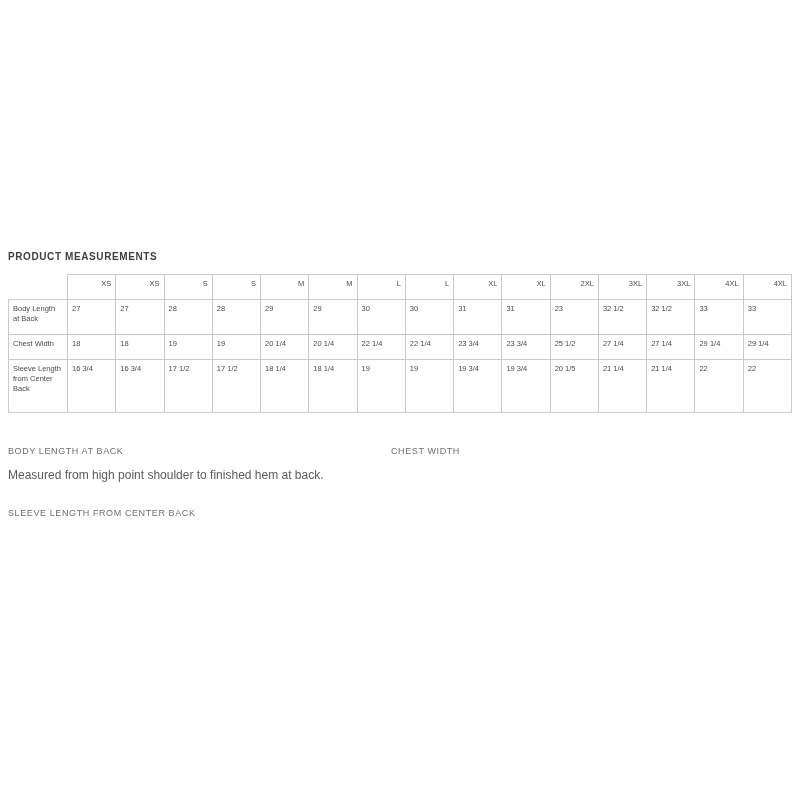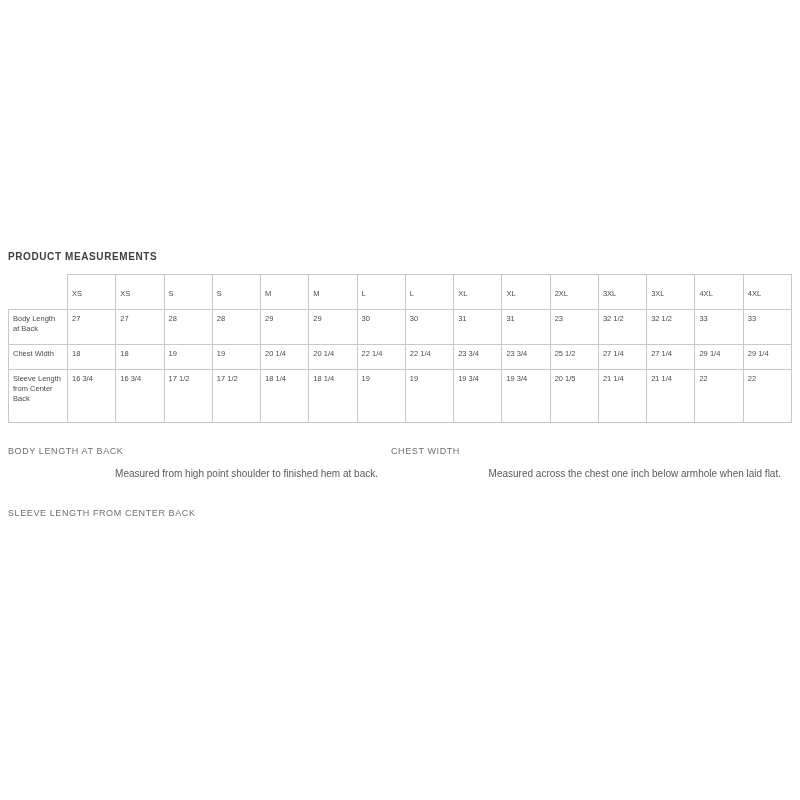--- a/index.html
+++ b/index.html
@@ -49,21 +49,22 @@
     vertical-align: top;
     padding: 4px 4px 4px 4px;
     line-height: 1.35;
   }
   table.measurements th.label-col,
   table.measurements td.label-col {
     width: 50px;
   }
   table.measurements th.size-col {
     height: 16px;
-    padding-top: 14px;
+    padding-top: 4px;
+    text-align: right;
   }
   table.measurements tr.row-body td { height: 26px; }
   table.measurements tr.row-chest td { height: 16px; }
   table.measurements tr.row-sleeve td { height: 44px; }
   table.measurements th.corner {
     border-left: 1px solid #ffffff;
     border-top: 1px solid #ffffff;
     border-bottom: 1px solid #c9c9c9;
     border-right: 1px solid #c9c9c9;
   }
@@ -76,24 +77,23 @@
   .note-block {
     position: absolute;
   }
   .note-title {
     font-size: 9px;
     letter-spacing: 0.6px;
     color: #6e6e6e;
     margin-bottom: 11px;
   }
   .note-text {
-    font-size: 10px;
+    font-size: 12px;
     color: #5a5a5a;
     line-height: 1.4;
-    text-align: right;
   }
   .note-1 { left: 0px; top: 0px; width: 370px; }
   .note-2 { left: 383px; top: 0px; width: 390px; }
   .note-3 { left: 0px; top: 62px; width: 370px; }
 </style>
 </head>
 <body>
 
 <div class="page">
 
@@ -178,20 +178,19 @@
     </tbody>
   </table>
 
   <div class="notes">
     <div class="note-block note-1">
       <div class="note-title">BODY LENGTH AT BACK</div>
       <div class="note-text">Measured from high point shoulder to finished hem at back.</div>
     </div>
     <div class="note-block note-2">
       <div class="note-title">CHEST WIDTH</div>
-      <div class="note-text">Measured across the chest one inch below armhole when laid flat.</div>
     </div>
     <div class="note-block note-3">
       <div class="note-title">SLEEVE LENGTH FROM CENTER BACK</div>
     </div>
   </div>
 
 </div>
 
 </body></html>

